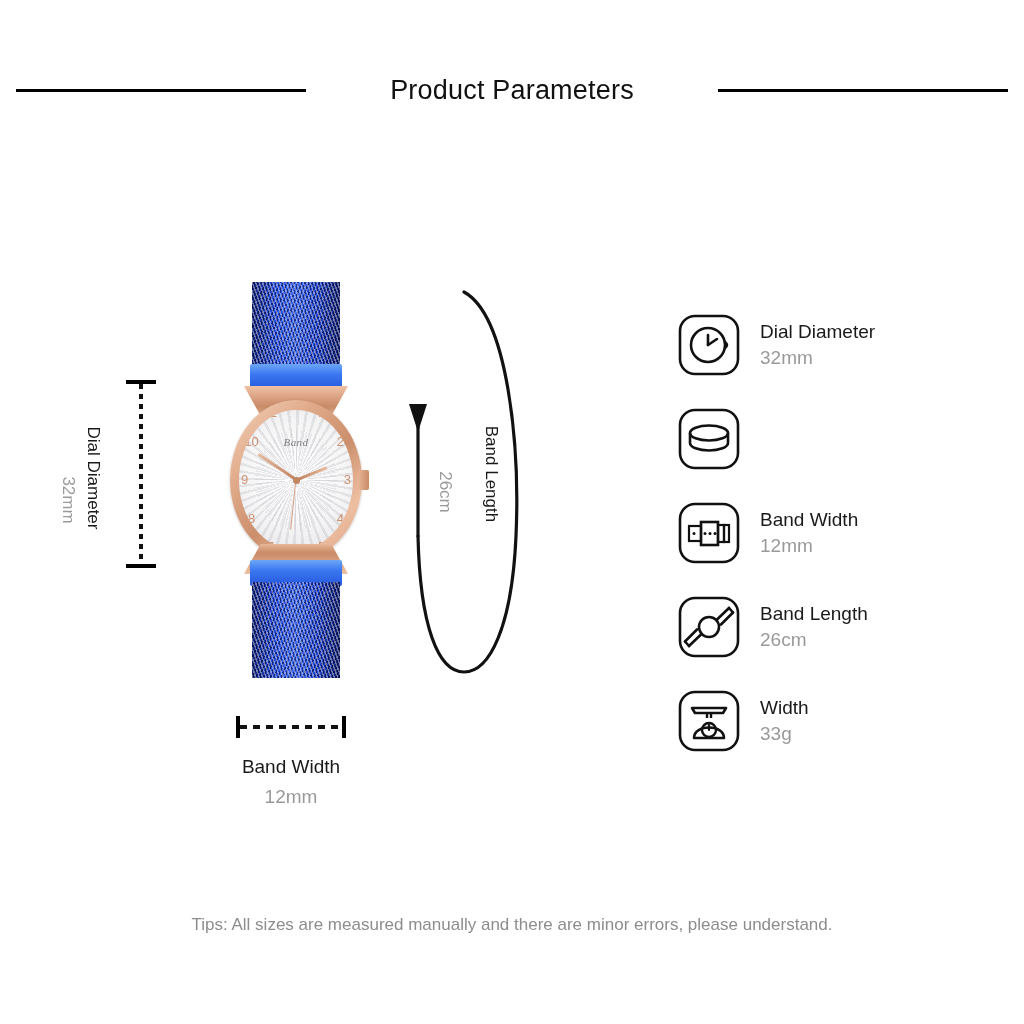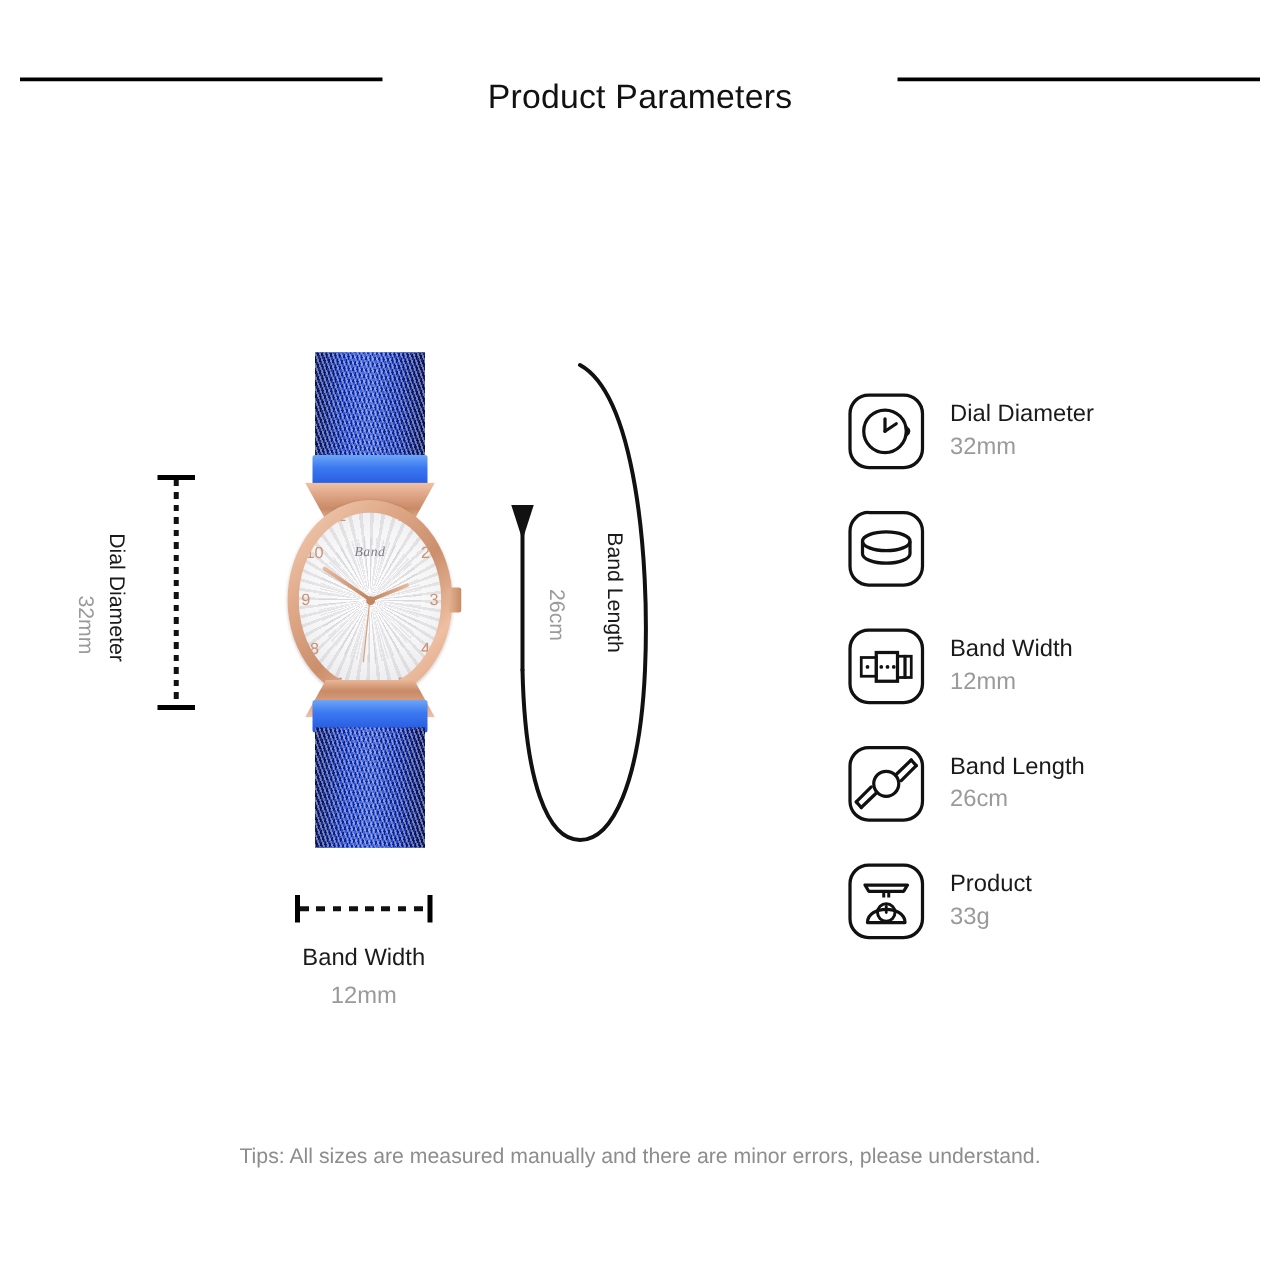--- a/index.html
+++ b/index.html
@@ -14,20 +14,21 @@
     font-family: "Liberation Sans", sans-serif;
     -webkit-font-smoothing: antialiased;
   }
 
   
   .header {
     position: absolute;
     left: 0; top: 62px;
     width: 1024px; height: 56px;
     display: flex;
+    align-items: center;
     justify-content: center;
   }
   .rule {
     height: 3px;
     background: #000000;
     flex: 0 0 auto;
   }
   .rule-left  { width: 290px; margin-right: 84px; }
   .rule-right { width: 290px; margin-left: 84px; }
   .page-title {
@@ -470,20 +471,20 @@
       <svg width="66" height="66" viewBox="0 0 66 66">
         <rect x="4" y="4" width="58" height="58" rx="15" ry="15" fill="none" stroke="#111" stroke-width="2.6"></rect>
         <path d="M16 20 L50 20 L47 25 L19 25 Z" fill="none" stroke="#111" stroke-width="2.6" stroke-linejoin="round"></path>
         <path d="M31 25 L31 30 M35 25 L35 30" stroke="#111" stroke-width="2.4"></path>
         <path d="M18 50 C18 36, 48 36, 48 50 Z" fill="none" stroke="#111" stroke-width="2.6" stroke-linejoin="round"></path>
         <circle cx="33" cy="42" r="7" fill="none" stroke="#111" stroke-width="2.4"></circle>
         <path d="M33 42 L33 37" stroke="#111" stroke-width="2.2" stroke-linecap="round"></path>
       </svg>
     </div>
     <div class="spec-text">
-      <div class="spec-label">Product</div>
+      <div class="spec-label">Width</div>
       <div class="spec-value">33g</div>
     </div>
   </div>
 
 </div>
 
 <div class="footer">Tips: All sizes are measured manually and there are minor errors, please understand.</div>
 
 </body></html>

